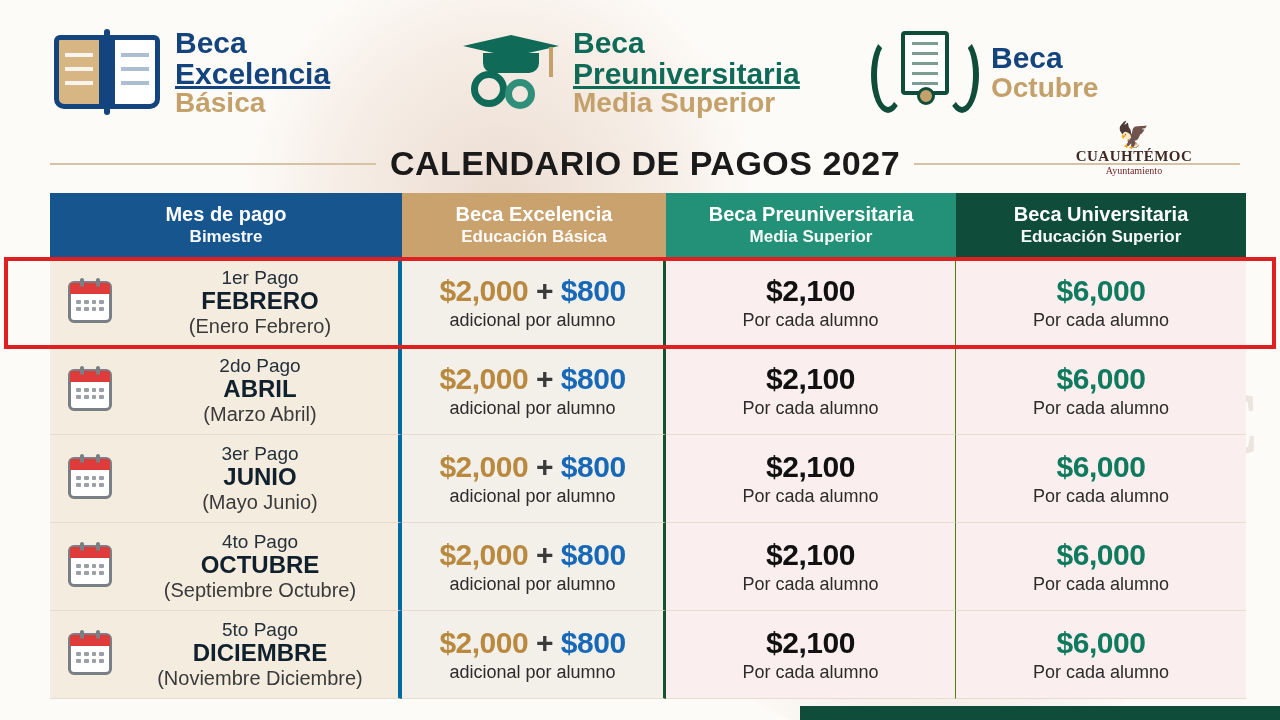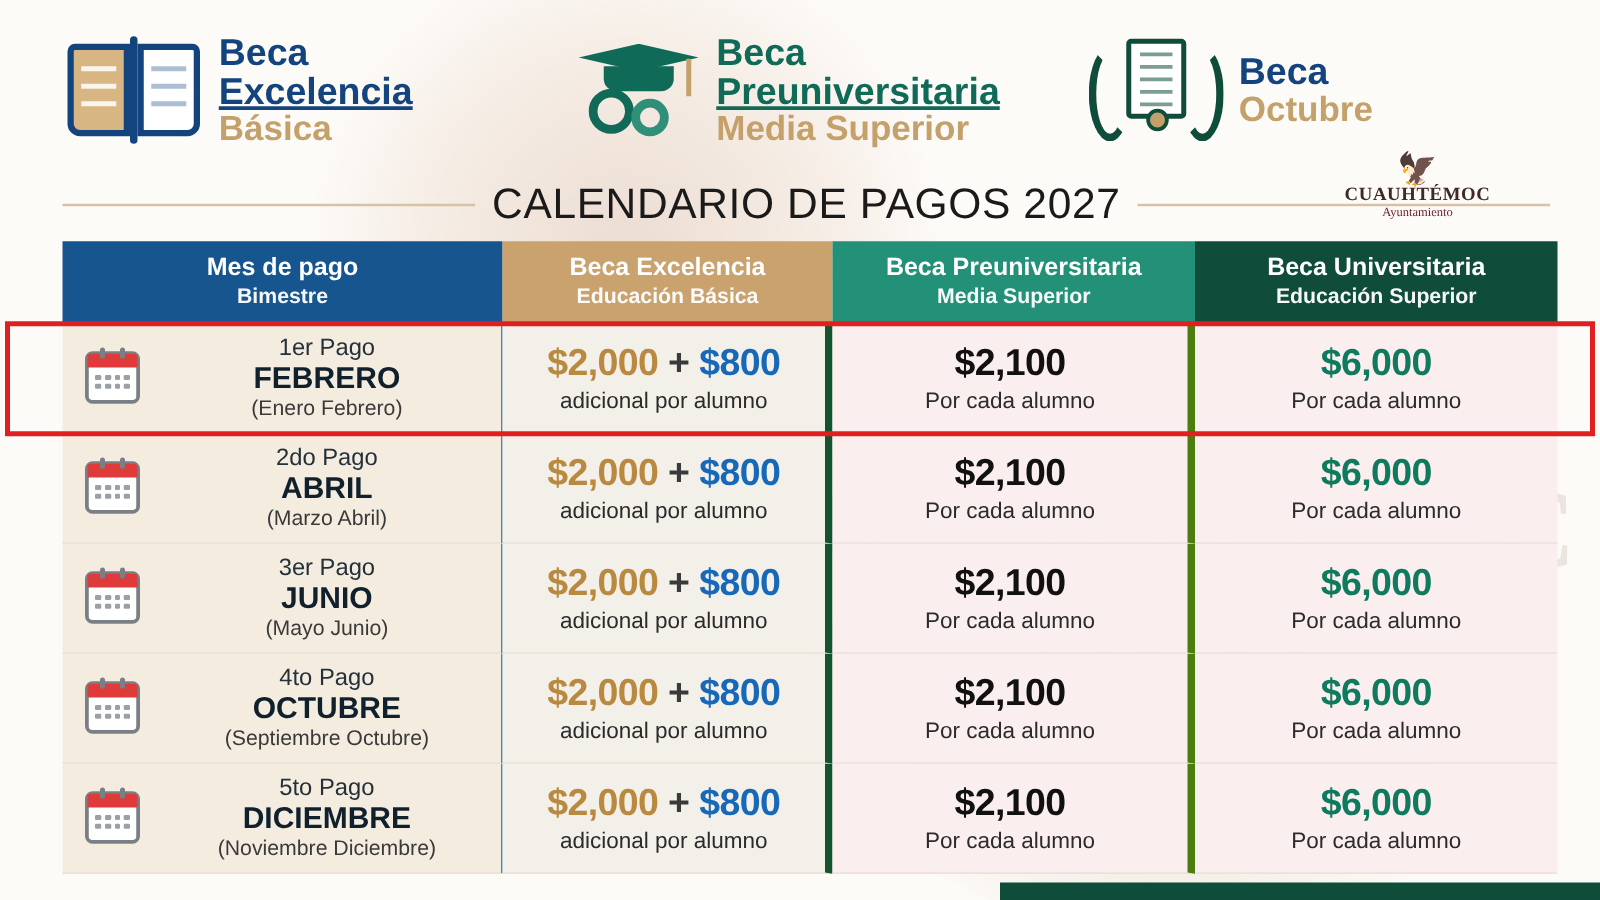--- a/index.html
+++ b/index.html
@@ -173,21 +173,21 @@
   }
 
   
   .title-row {
     position: relative; z-index: 2;
     display: flex; align-items: center; gap: 14px;
     padding: 4px 40px 10px 50px;
   }
   .title-rule { flex: 1; height: 2px; background: #d6c3a5; }
   .title-txt {
-    font-size: 34px; font-weight: normal; color: #1a1a1a; letter-spacing: .5px;
+    font-size: 34px; font-weight: bold; color: #1a1a1a; letter-spacing: .5px;
     white-space: nowrap;
   }
 
   
   .table-wrap {
     position: relative; z-index: 2;
     margin: 0 50px;
   }
   table.pagos {
     width: 1180px;
@@ -208,23 +208,23 @@
   th.c1 { background: #c9a26e; width: 264px; }
   th.c2 { background: #229177; width: 290px; }
   th.c3 { background: #0f4d3a; width: 290px; }
 
   table.pagos td {
     height: 88px;
     vertical-align: middle;
     text-align: center;
     border-bottom: 1px solid #e6ddd0;
   }
-  td.m { background: #f5ece0; border-right: 1px solid #0369a1; }
-  td.b1c { background: #f3efe9; border-right: 6px solid #14532d; }
-  td.b2c { background: #fbeeee; border-right: 6px solid #4d7c0f; }
+  td.m { background: #f5ece0; border-right: 4px solid #0369a1; }
+  td.b1c { background: #f3efe9; border-right: 3px solid #14532d; }
+  td.b2c { background: #fbeeee; border-right: 1px solid #4d7c0f; }
   td.b3c { background: #fbeeee; }
 
   .mes-cell { display: flex; align-items: center; gap: 10px; padding-left: 18px; text-align: left; }
   .cal-icon {
     flex: 0 0 auto;
     width: 44px; height: 42px;
     border: 3px solid #7a7f85;
     border-radius: 6px;
     background: #ffffff;
     position: relative;
@@ -239,21 +239,21 @@
   .cal-icon .ring.l { left: 9px; }
   .cal-icon .ring.r { right: 9px; }
   .cal-icon .grid {
     position: absolute; left: 5px; right: 5px; top: 16px;
     display: grid; grid-template-columns: repeat(4, 1fr); gap: 3px;
   }
   .cal-icon .grid i { display: block; height: 4px; background: #9aa0a6; border-radius: 1px; }
   .mes-txt { flex: 1; text-align: center; line-height: 1.12; }
   .pago-n { font-size: 19px; color: #24303a; }
   .pago-mes { font-size: 24px; font-weight: bold; color: #10202c; }
-  .pago-rng { font-size: 17px; color: #3a3a3a; }
+  .pago-rng { font-size: 20px; color: #3a3a3a; }
 
   .amt-row { font-size: 30px; font-weight: bold; letter-spacing: -.5px; }
   .amt-gold { color: #b8893f; }
   .amt-plus { color: #3a3a3a; font-weight: bold; }
   .amt-blue { color: #1769b8; }
   .amt-black { color: #111111; }
   .amt-green { color: #0f7a5e; }
   .amt-sub { font-size: 18px; color: #2b2b2b; margin-top: 2px; }
 
   

